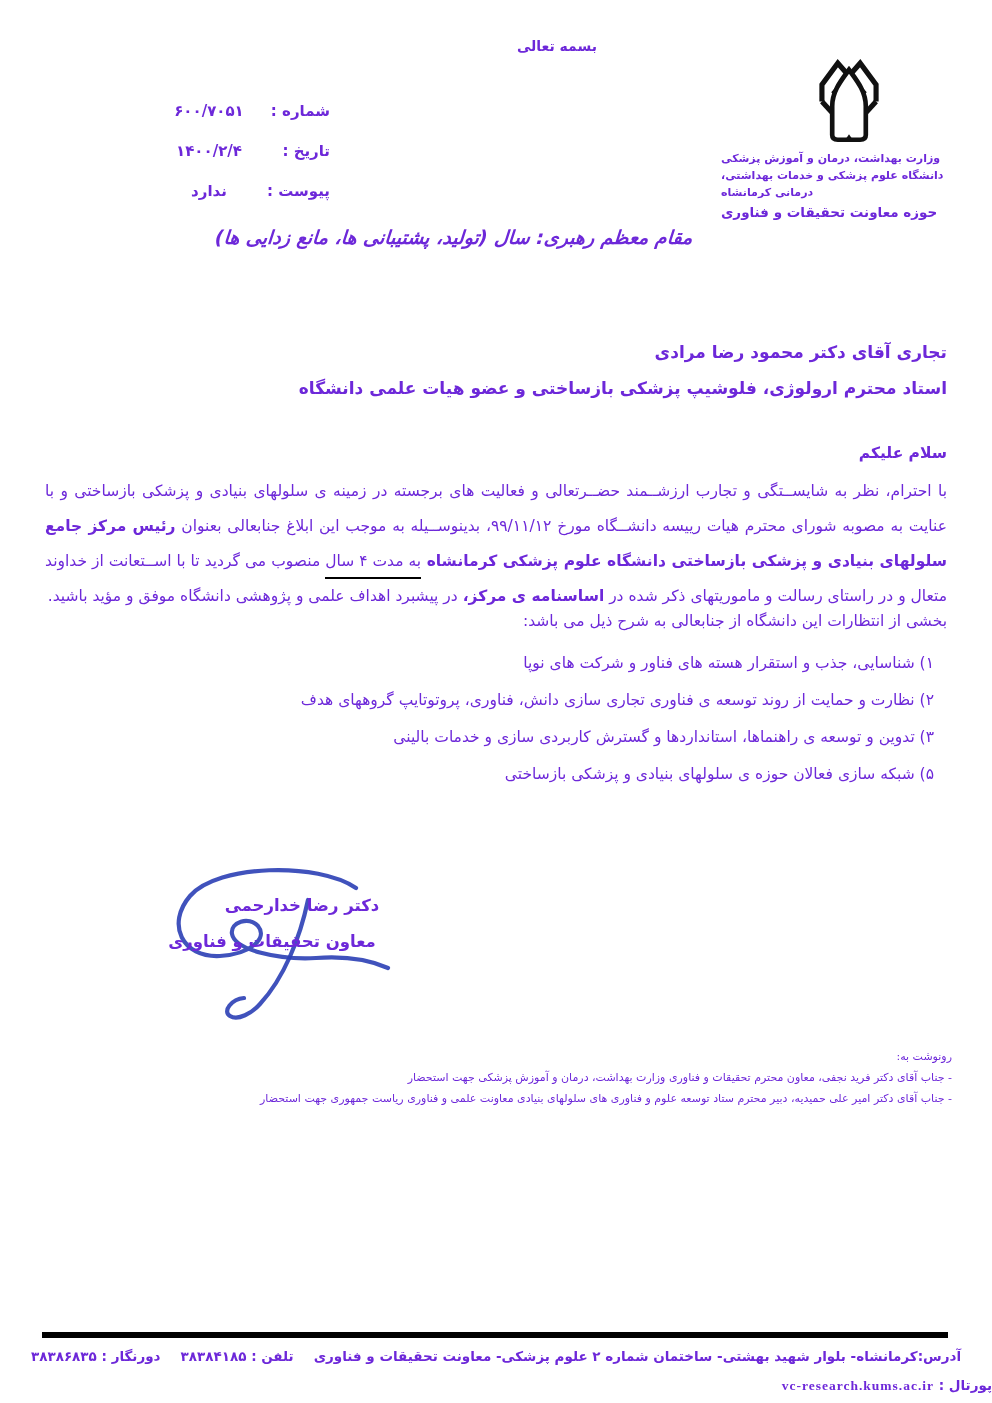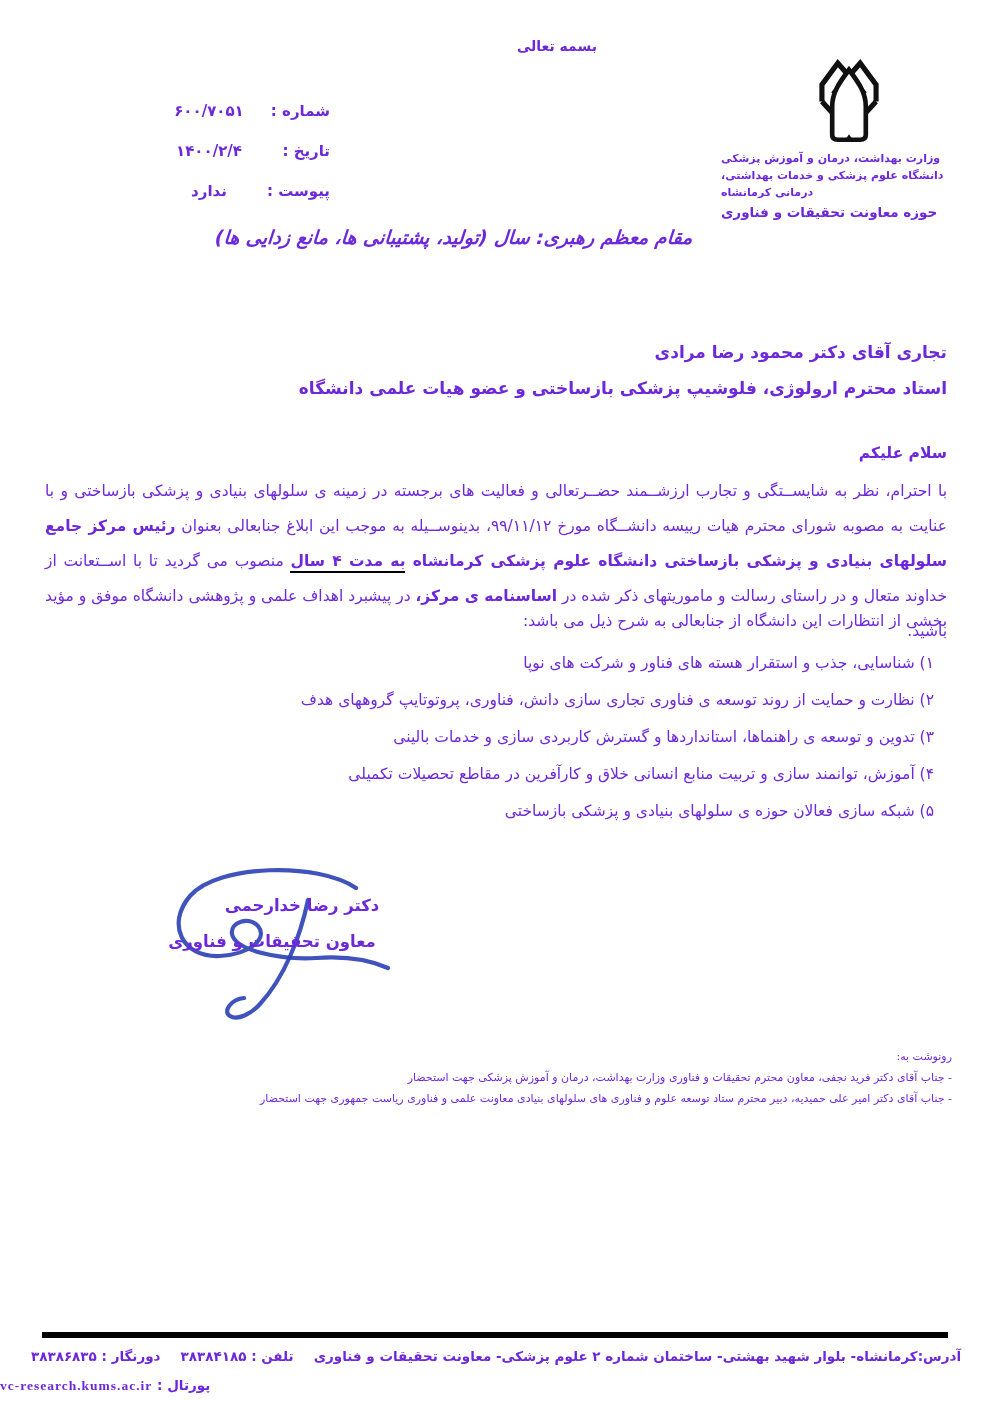--- a/index.html
+++ b/index.html
@@ -35,40 +35,40 @@
           transform:skewX(-4deg);letter-spacing:-0.5px;}
 
   
   .recipient{top:334px;right:45px;text-align:right;font-weight:bold;font-size:17px;line-height:36px;}
 
   
   .salutation{top:444px;right:45px;font-size:15.5px;font-weight:bold;}
   .paragraph{top:474px;right:45px;left:45px;font-size:15.5px;line-height:35px;
              text-align:justify;text-align-last:right;direction:rtl;}
   .b{font-weight:bold;}
-  .bu{font-weight:bold;border-bottom:2.5px solid #000;padding-bottom:1px;}
+  .bu{font-weight:normal;border-bottom:2.5px solid #000;padding-bottom:7px;}
   .expectations{top:612px;right:45px;font-size:15.5px;font-weight:normal;}
   .list{top:645px;right:58px;left:45px;font-size:15.5px;text-align:right;}
   .list-item{line-height:37px;}
 
   
   .sig-block{top:878px;left:150px;width:270px;height:130px;text-align:center;}
   .sig-ink{position:absolute;top:-12px;left:-2px;z-index:1;}
   .sig-name{position:relative;z-index:2;font-size:16.5px;font-weight:bold;margin-top:18px;transform:translateX(17px);}
   .sig-title{position:relative;z-index:2;font-size:16.5px;font-weight:bold;margin-top:17px;transform:translateX(-13px);}
 
   
   .cc{top:1046px;right:40px;left:40px;font-size:11px;text-align:right;line-height:21px;}
 
   
   .footer-rule{top:1332px;right:44px;left:42px;height:6px;background:#000;}
   .footer-line1{top:1348px;right:0;left:0;display:flex;direction:rtl;justify-content:center;
                 gap:20px;font-size:13.5px;font-weight:bold;}
   .footer-seg{white-space:nowrap;}
-  .footer-line2{top:1377px;right:0;left:0;text-align:left;font-size:13.5px;font-weight:bold;}
+  .footer-line2{top:1377px;right:0;left:0;text-align:right;font-size:13.5px;font-weight:bold;}
   .portal-url{font-family:"Liberation Serif",serif;font-weight:bold;letter-spacing:1px;}
 </style>
 </head>
 <body>
 
 <div class="page">
 
   <div class="abs besmellah">بسمه تعالی</div>
 
   <div class="abs meta">
@@ -116,21 +116,20 @@
   <div class="abs paragraph">
     <span>با احترام، نظر به شایســتگی و تجارب ارزشــمند حضــرتعالی و فعالیت های برجسته در زمینه ی سلولهای بنیادی و پزشکی بازساختی و با عنایت به مصوبه شورای محترم هیات رییسه دانشــگاه مورخ ۹۹/۱۱/۱۲، بدینوســیله به موجب این ابلاغ جنابعالی بعنوان </span><span class="b">رئیس مرکز جامع سلولهای بنیادی و پزشکی بازساختی دانشگاه علوم پزشکی کرمانشاه </span><span class="bu">به مدت ۴ سال</span><span> منصوب می گردید تا با اســتعانت از خداوند متعال و در راستای رسالت و ماموریتهای ذکر شده در </span><span class="b">اساسنامه ی مرکز،</span><span> در پیشبرد اهداف علمی و پژوهشی دانشگاه موفق و مؤید باشید.</span>
   </div>
 
   <div class="abs expectations">بخشی از انتظارات این دانشگاه از جنابعالی به شرح ذیل می باشد:</div>
 
   <div class="abs list">
     <div class="list-item">۱) شناسایی، جذب و استقرار هسته های فناور و شرکت های نوپا</div>
     <div class="list-item">۲) نظارت و حمایت از روند توسعه ی فناوری تجاری سازی دانش، فناوری، پروتوتایپ گروههای هدف</div>
     <div class="list-item">۳) تدوین و توسعه ی راهنماها، استانداردها و گسترش کاربردی سازی و خدمات بالینی</div>
-    <div class="list-item">۴) آموزش، توانمند سازی و تربیت منابع انسانی خلاق و کارآفرین در مقاطع تحصیلات تکمیلی</div>
     <div class="list-item">۵) شبکه سازی فعالان حوزه ی سلولهای بنیادی و پزشکی بازساختی</div>
   </div>
 
   <div class="abs sig-block">
     <svg class="sig-ink" viewBox="0 0 250 170" width="250" height="170" aria-hidden="true">
       <path d="M208,22 C170,-4 70,-2 42,30 C18,58 34,92 72,90 C103,88 120,72 110,60 C101,50 82,56 84,68 C87,84 130,94 168,92 C196,90 222,94 240,102" fill="none" stroke-width="4.2" stroke-linecap="round" opacity="0.9" stroke="#2b3fb5"></path>
       <path d="M160,34 C152,72 136,112 112,138 C104,147 90,155 82,150 C74,145 84,133 96,132" fill="none" stroke-width="4.2" stroke-linecap="round" opacity="0.9" stroke="#2b3fb5"></path>
     </svg>
     <div class="sig-name">دکتر رضا خدارحمی</div>
     <div class="sig-title">معاون تحقیقات و فناوری</div>

